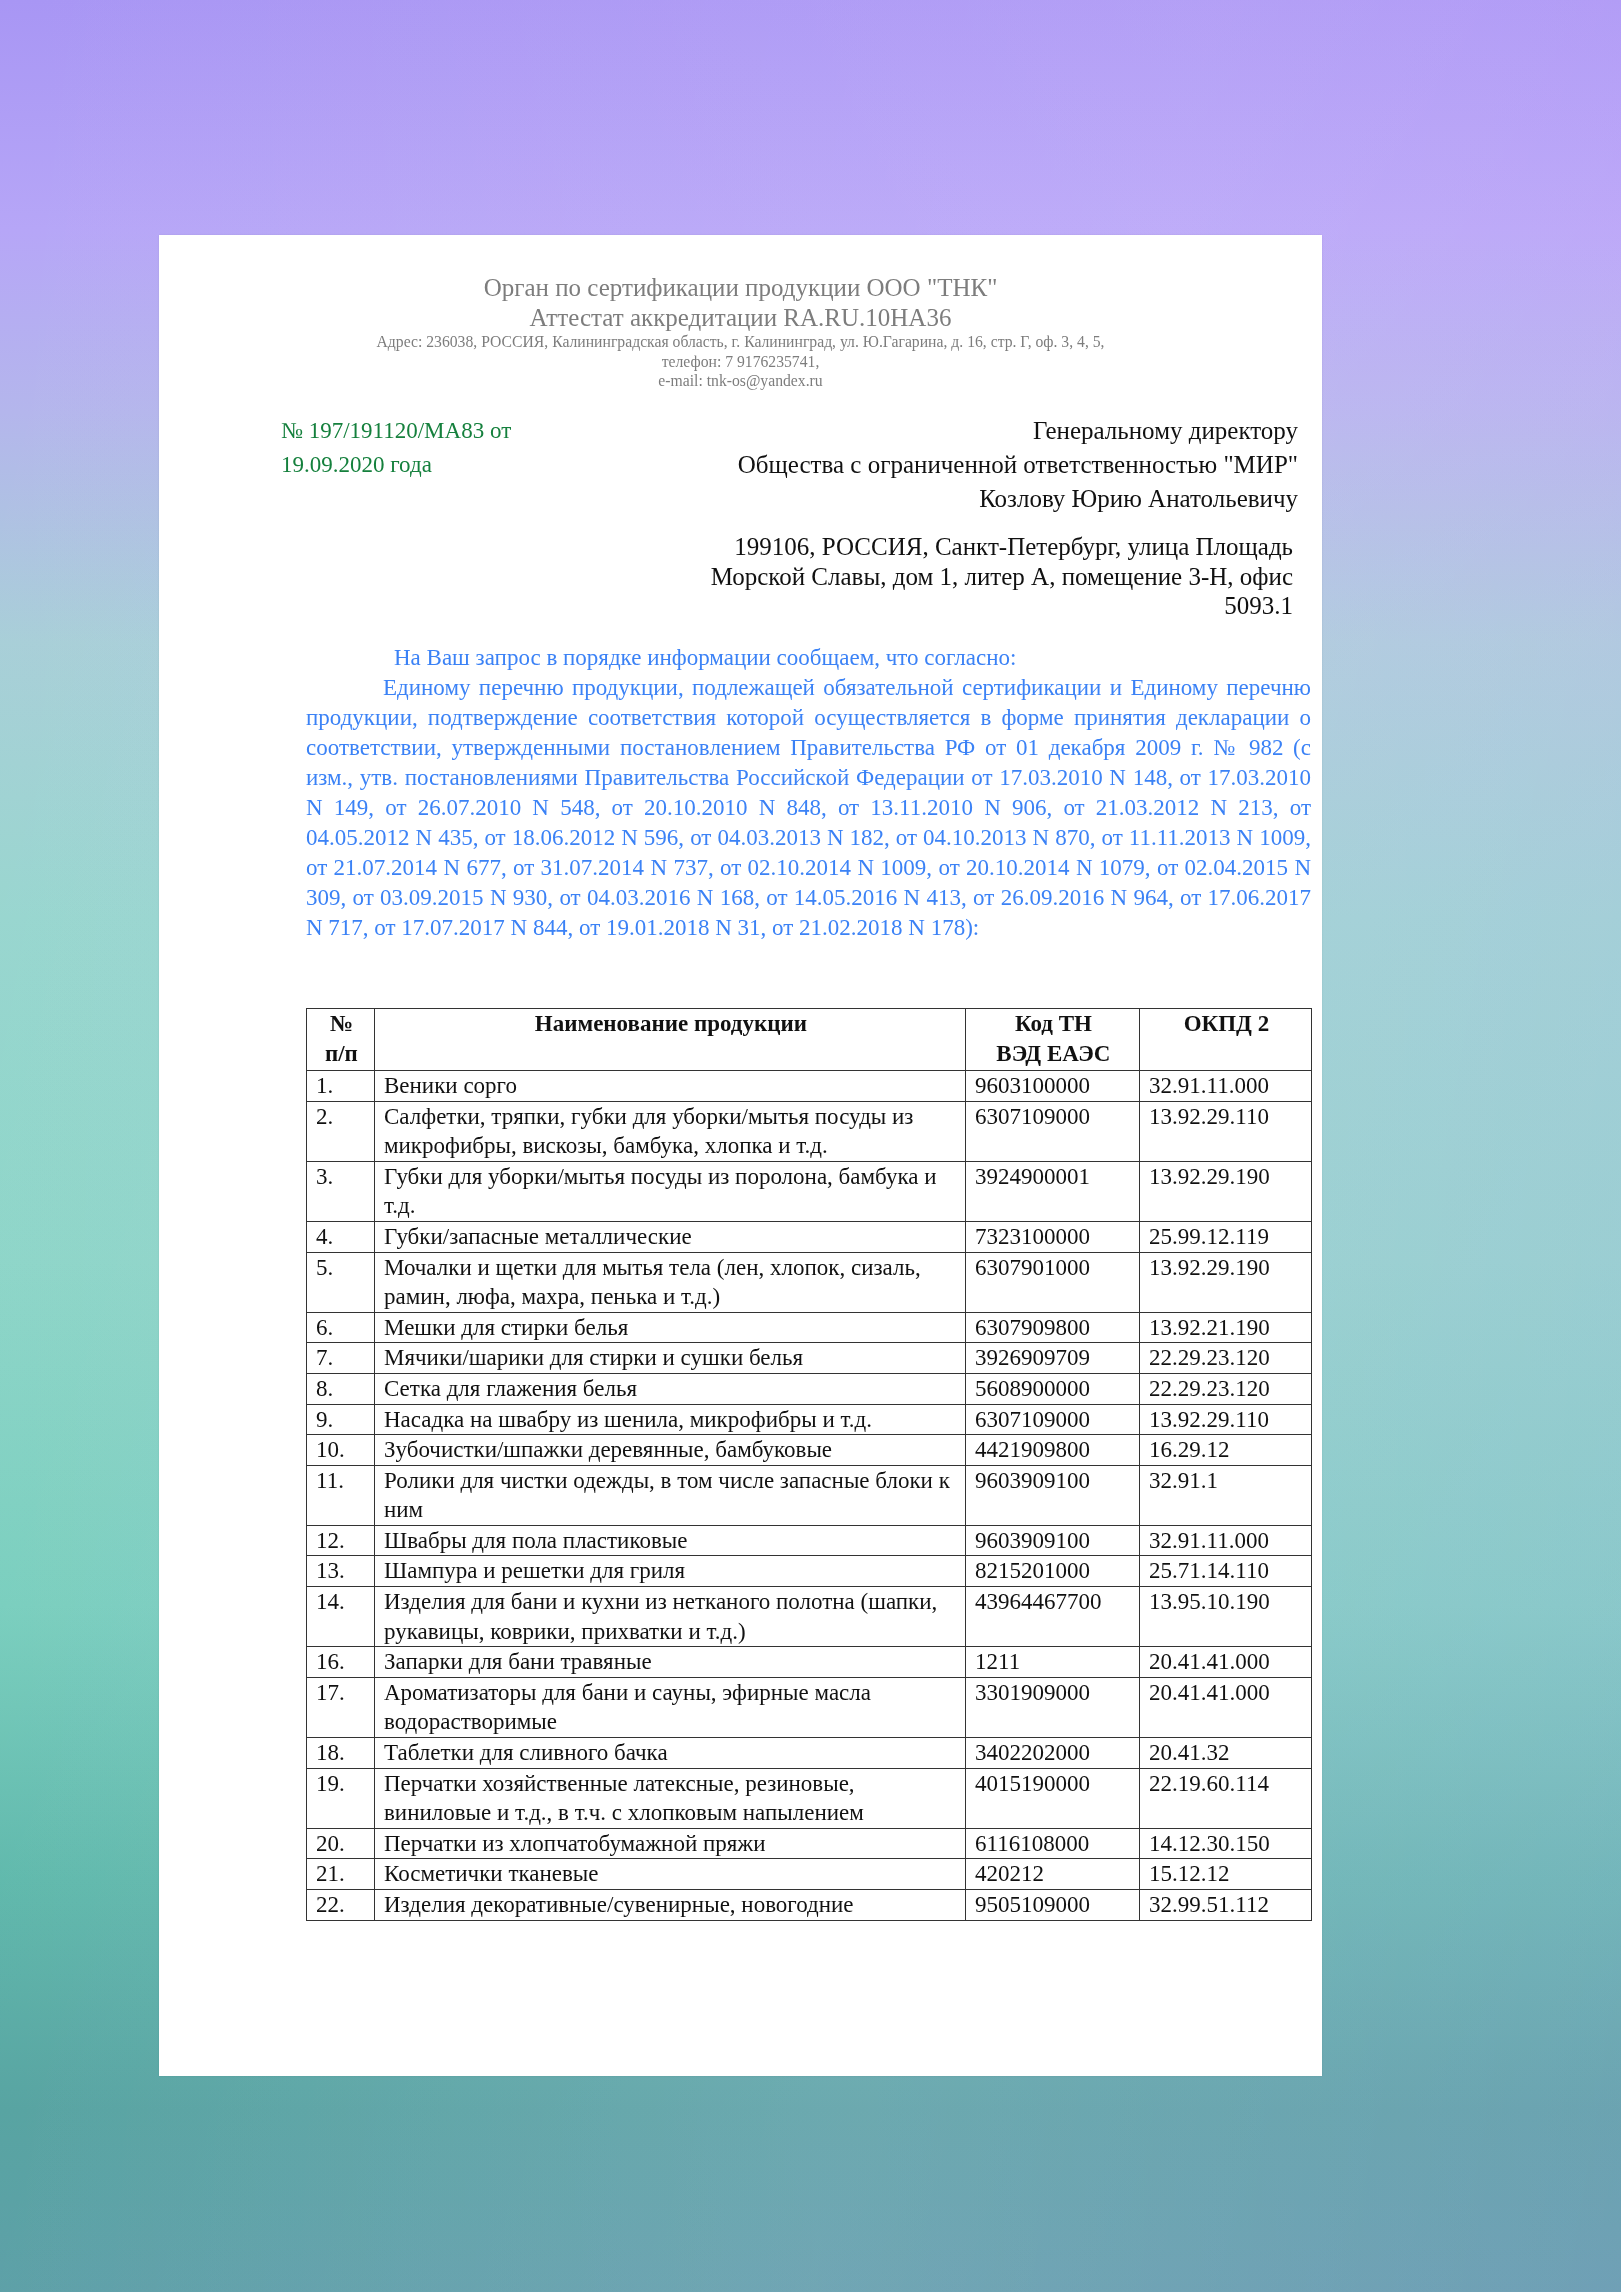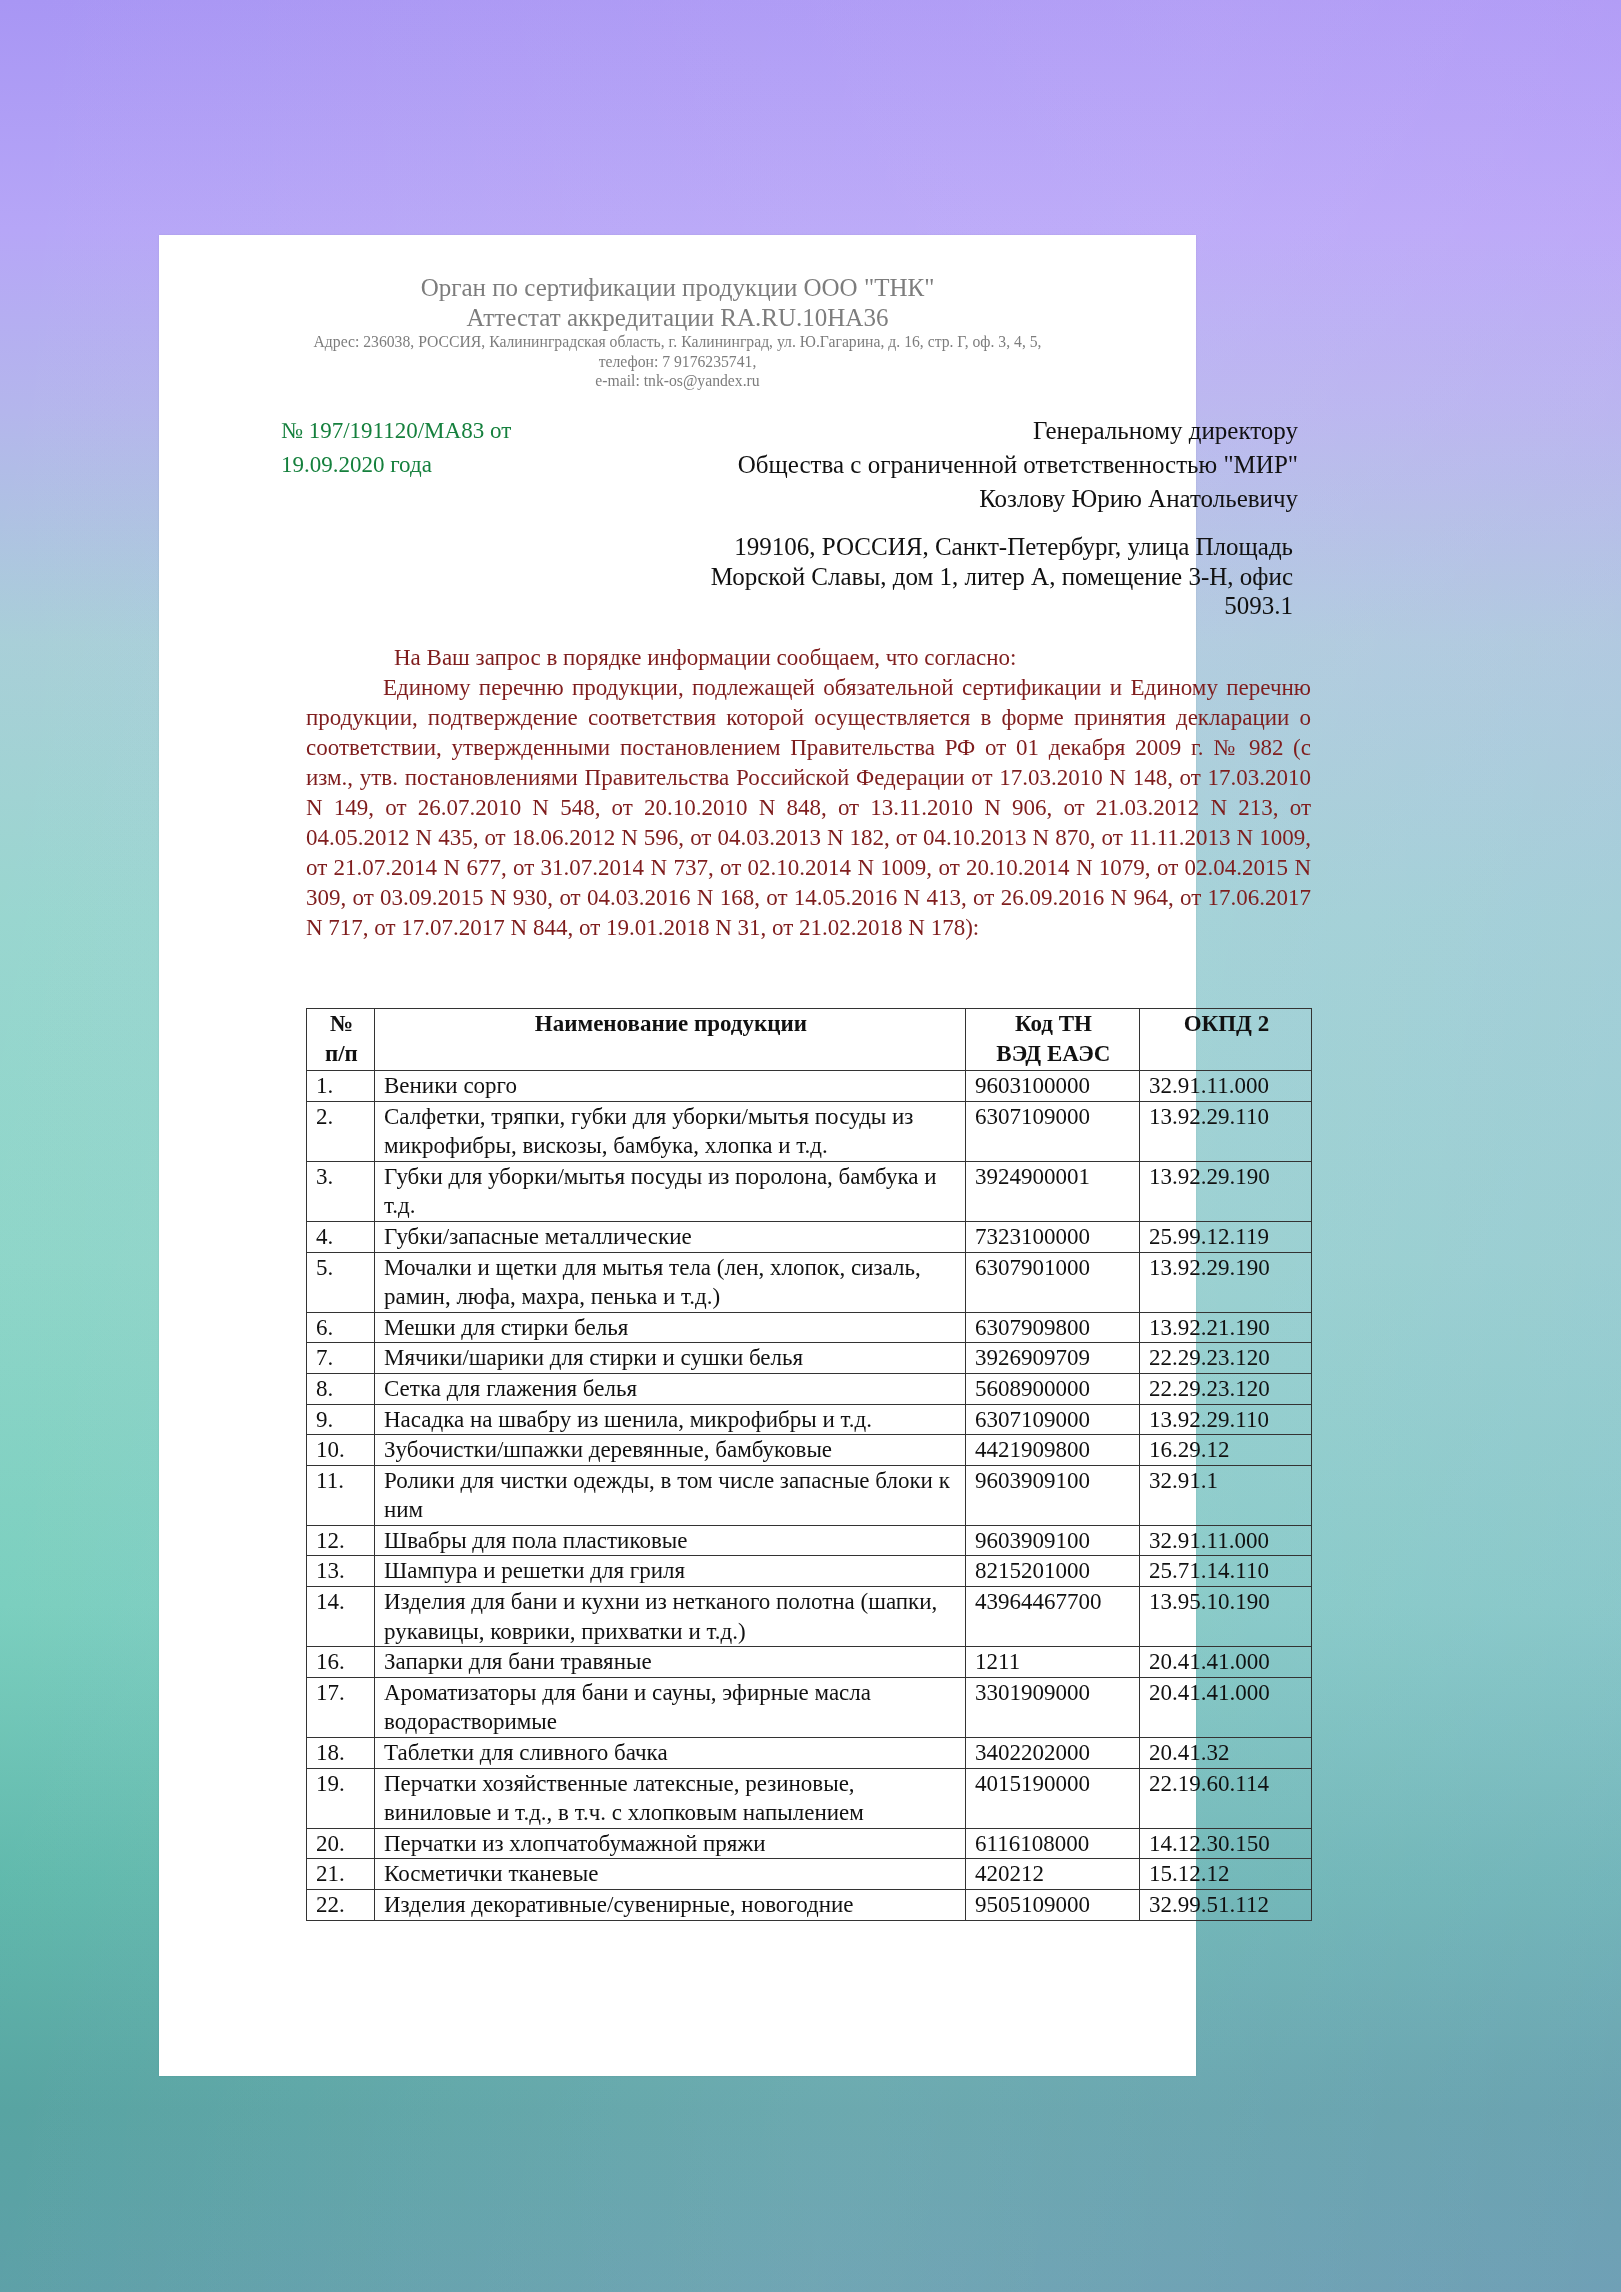--- a/index.html
+++ b/index.html
@@ -25,21 +25,21 @@
   }
   .bg-tint {
     position: absolute; inset: 0;
     background: linear-gradient(90deg, rgba(150,120,240,0.0) 0%, rgba(210,170,255,0.18) 100%);
     pointer-events: none;
   }
   .page {
     position: absolute;
     left: 159px;
     top: 235px;
-    width: 1037px;
+    width: 1163px;
     height: 1841px;
     background: #ffffff;
     box-shadow: 0 0 1.8px rgba(0,0,0,0.08);
   }
   .letterhead {
     position: absolute;
     left: 0; right: 0;
     top: 38px;
     text-align: center;
     color: #7d7d7d;
@@ -77,21 +77,21 @@
     text-align: right;
   }
 
   .body-text {
     position: absolute;
     left: 147px;
     top: 408px;
     width: 1005px;
     font-size: 23px;
     line-height: 30px;
-    color: #7f1d1d;
+    color: #3b82f6;
     text-align: justify;
   }
   .body-text p { margin: 0; }
   .p-intro { text-indent: 88px; }
   .p-main { text-indent: 77px; }
 
   table.products {
     position: absolute;
     left: 147px;
     top: 773px;

